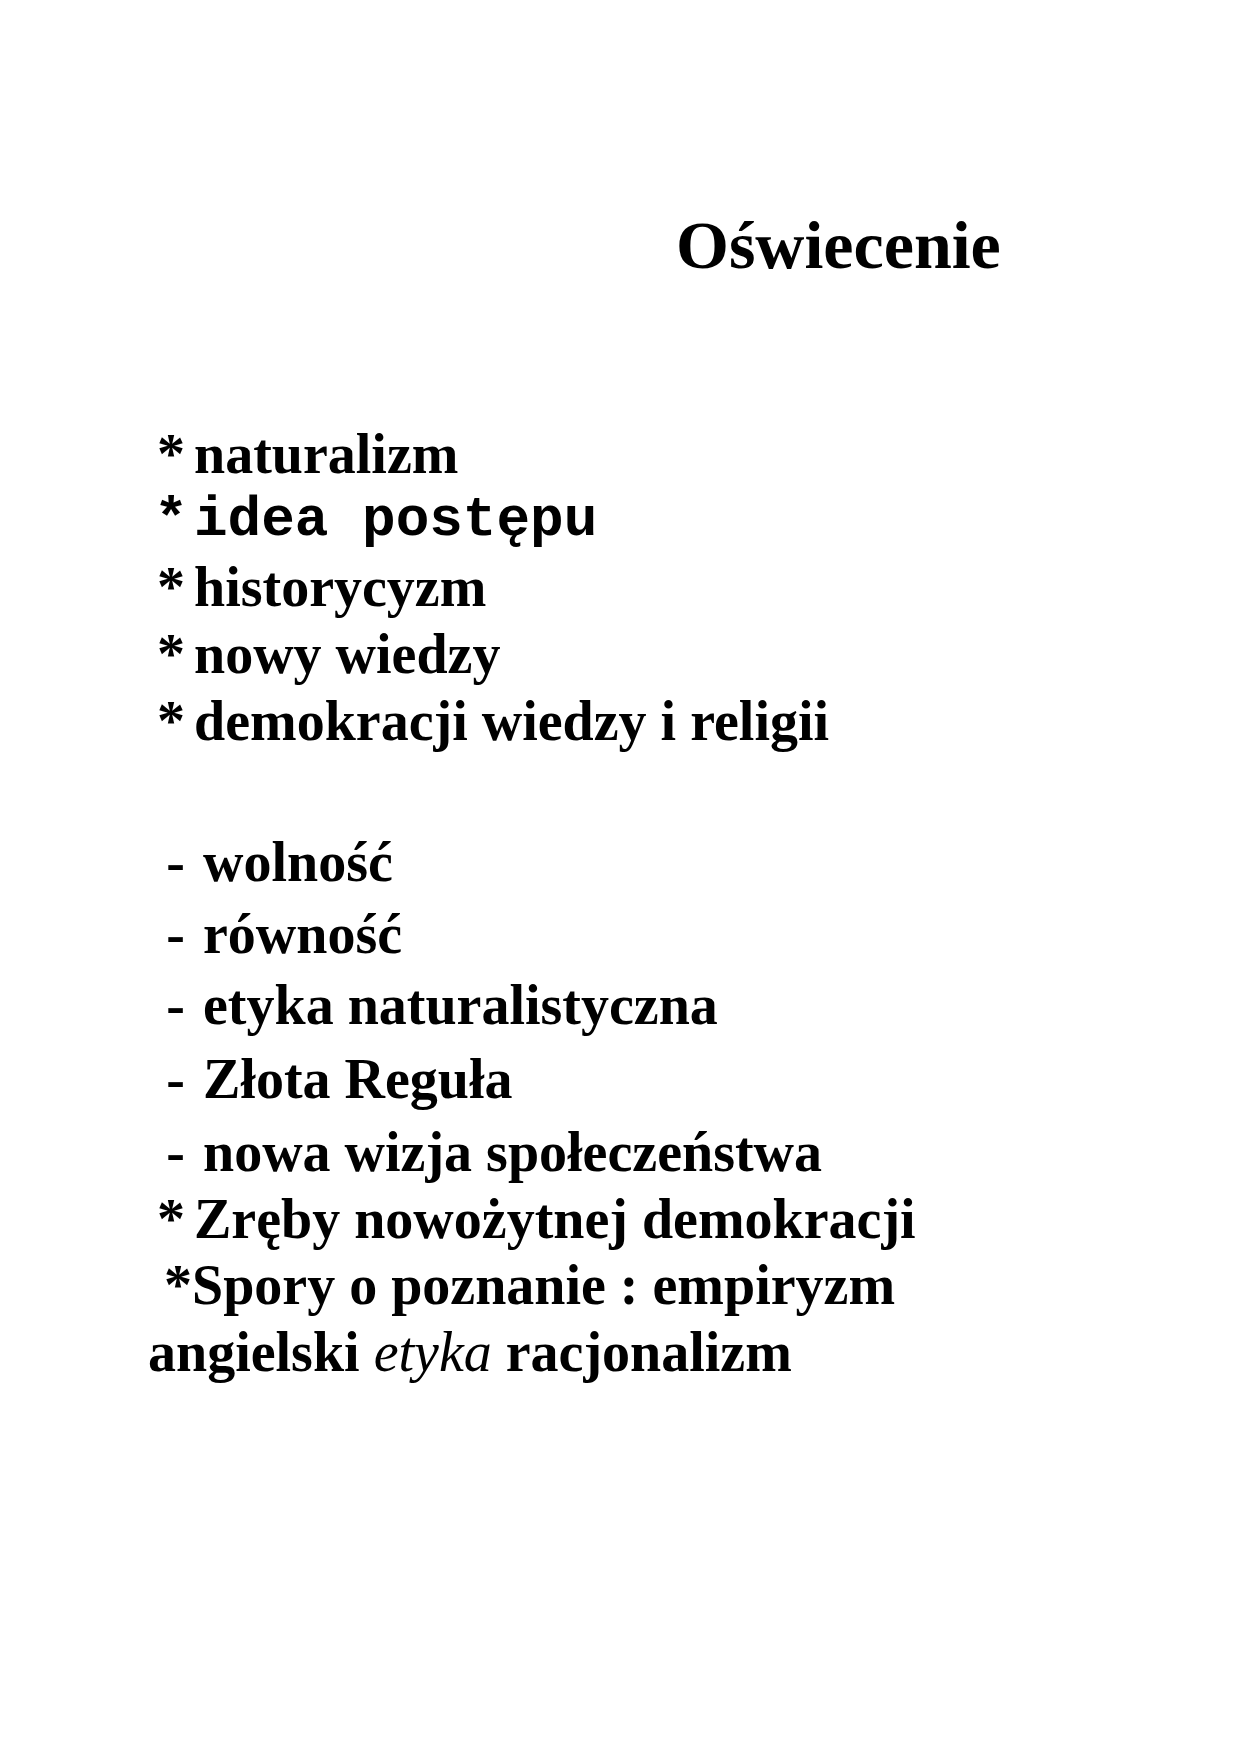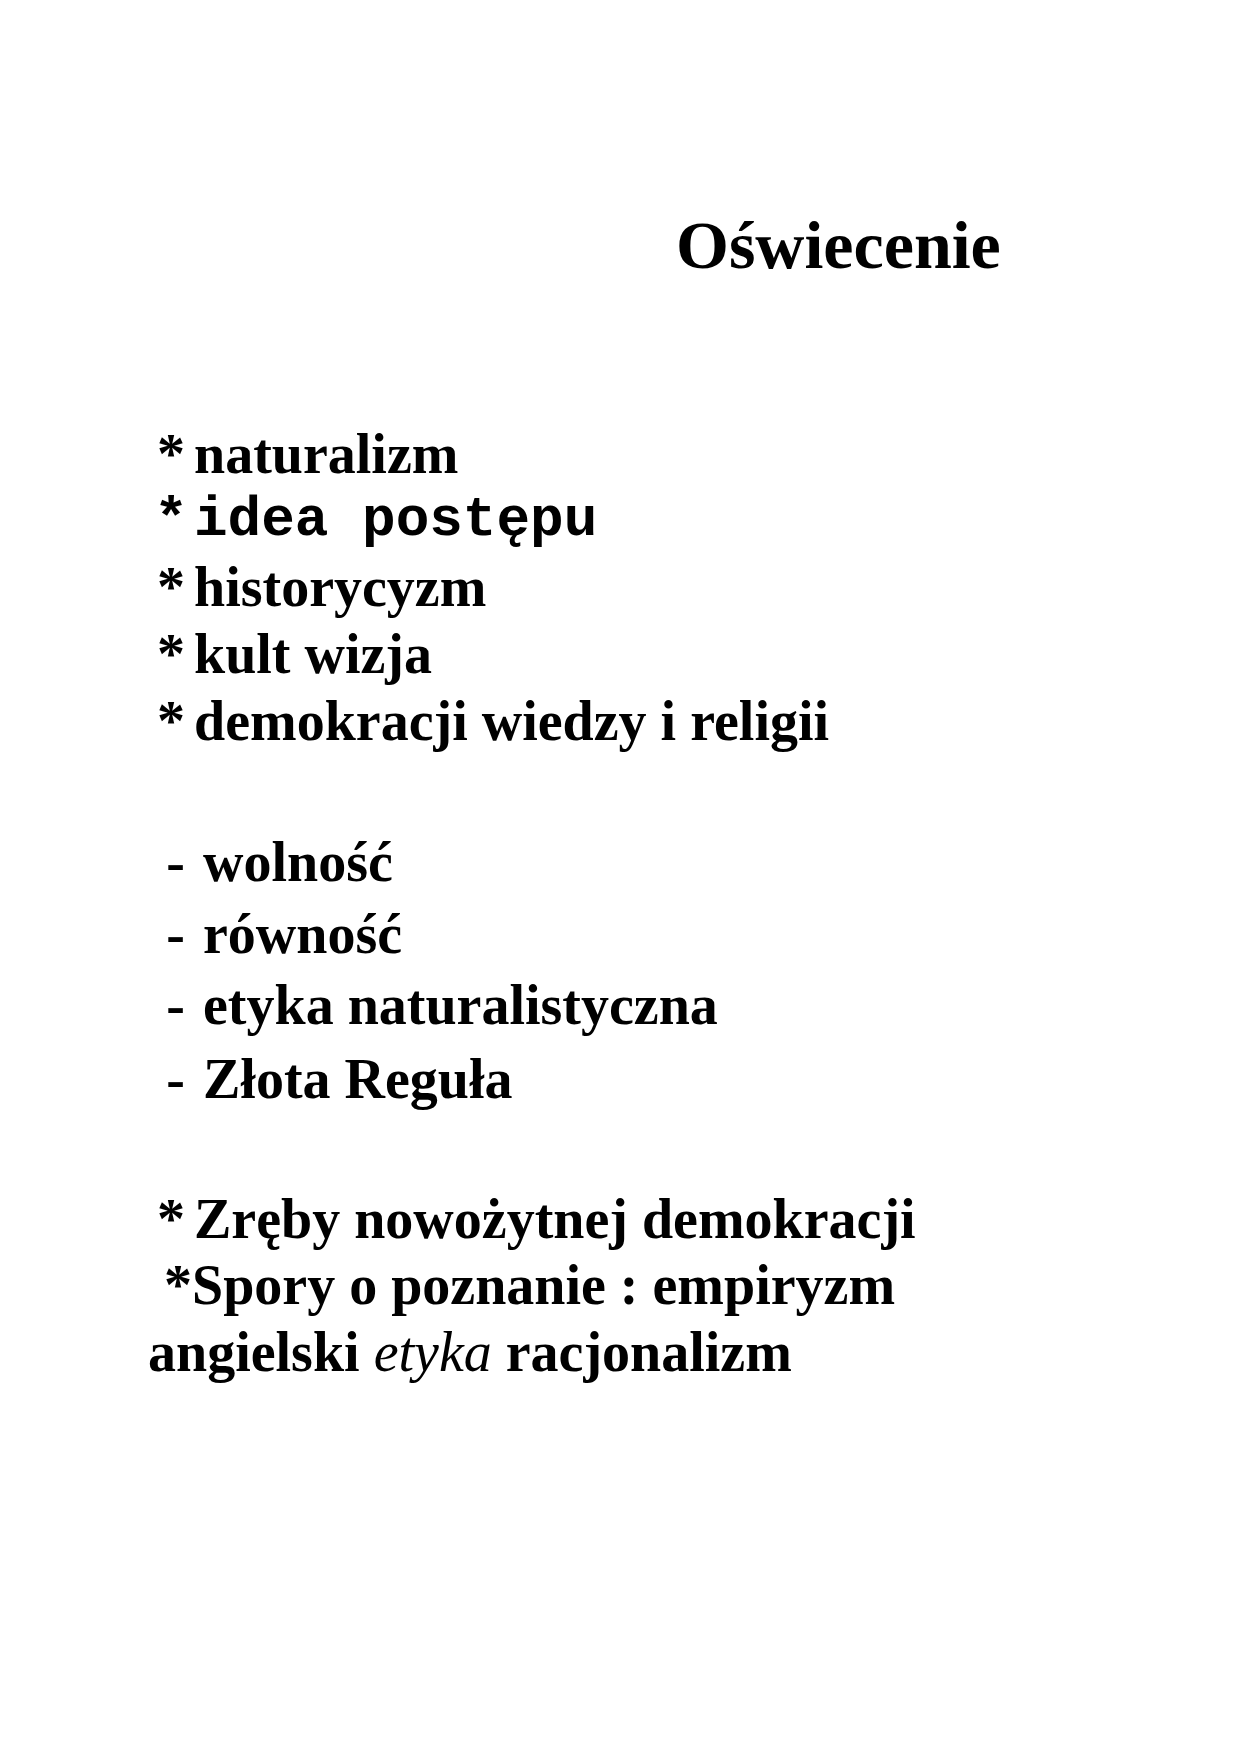--- a/index.html
+++ b/index.html
@@ -71,21 +71,21 @@
 
   <div class="line" style="top:486px;font-family:Liberation Mono, monospace;">
     <span class="marker star-marker">*</span><span>idea postępu</span>
   </div>
 
   <div class="line" style="top:553px;">
     <span class="marker star-marker">*</span><span>historycyzm</span>
   </div>
 
   <div class="line" style="top:620px;">
-    <span class="marker star-marker">*</span><span>kult wizja</span>
+    <span class="marker star-marker">*</span><span>nowy wiedzy</span>
   </div>
 
   <div class="line" style="top:687px;">
     <span class="marker star-marker">*</span><span>demokracji wiedzy i religii</span>
   </div>
 
 
   <div class="line" style="top:828px;">
     <span class="marker dash-marker">-</span><span>wolność</span>
   </div>
@@ -95,20 +95,23 @@
   </div>
 
   <div class="line" style="top:971px;">
     <span class="marker dash-marker">-</span><span>etyka naturalistyczna</span>
   </div>
 
   <div class="line" style="top:1045px;">
     <span class="marker dash-marker">-</span><span>Złota Reguła</span>
   </div>
 
+  <div class="line" style="top:1118px;">
+    <span class="marker dash-marker">-</span><span>nowa wizja społeczeństwa</span>
+  </div>
 
   <div class="line" style="top:1185px;">
     <span class="marker star-marker">*</span><span>Zręby nowożytnej demokracji</span>
   </div>
 
   <div class="line" style="top:1251px;">
     <span class="marker star-tight">*</span><span>Spory o poznanie : empiryzm</span>
   </div>
 
   <div class="line" style="top:1318px;">

